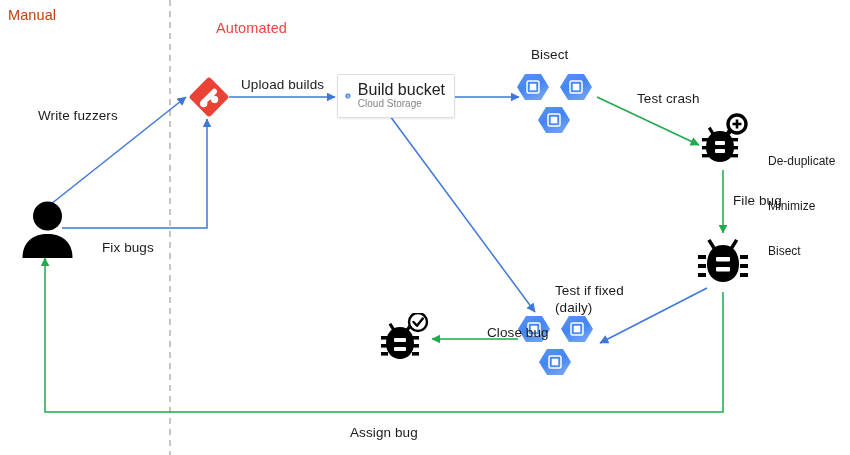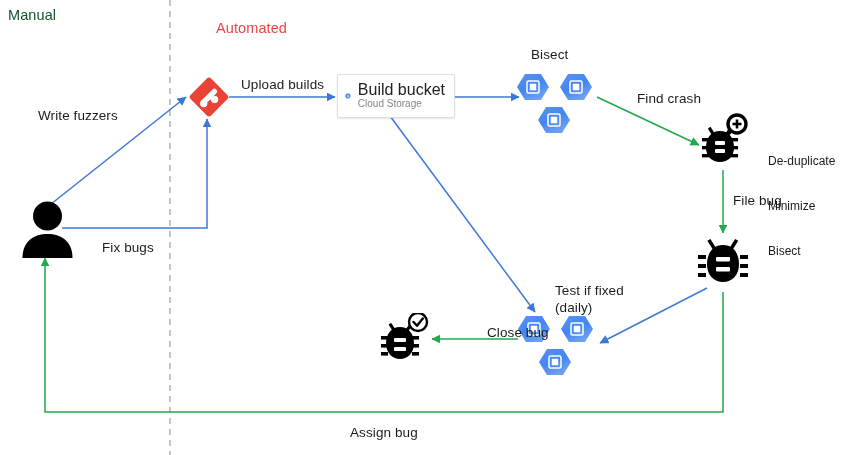--- a/index.html
+++ b/index.html
@@ -114,21 +114,21 @@
 
     <line x1="390" y1="116" x2="535" y2="312" stroke="#3d78d8" stroke-width="1.5" marker-end="url(#ah-blue)"></line>
 
     <line x1="707" y1="288" x2="600" y2="343" stroke="#3d78d8" stroke-width="1.5" marker-end="url(#ah-blue)"></line>
 
     <line x1="518" y1="339" x2="432" y2="339" stroke="#1faa4b" stroke-width="1.5" marker-end="url(#ah-green)"></line>
 
     <polyline points="723,292 723,412 45,412 45,258" fill="none" stroke="#1faa4b" stroke-width="1.5" marker-end="url(#ah-green)"></polyline>
   </svg>
 
-  <div class="zone-lbl" style="left:8px; top:7px; color:#14532d;">Manual</div>
+  <div class="zone-lbl" style="left:8px; top:7px; color:#c2410c;">Manual</div>
   <div class="zone-lbl" style="left:216px; top:20px; color:#ef4444;">Automated</div>
 
   <div class="node" style="left:20px; top:200px; width:55px; height:58px;">
     <svg width="55" height="58" viewBox="0 0 55 58">
       <circle cx="27.5" cy="16" r="14.5" fill="#000000"></circle>
       <path d="M2.5 58 C2.5 42 13 34 27.5 34 C42 34 52.5 42 52.5 58 Z" fill="#000000"></path>
     </svg>
   </div>
 
   <div class="node" style="left:185px; top:73px; width:48px; height:48px;">
@@ -264,19 +264,19 @@
       </g>
       <g>
         <circle cx="37" cy="9" r="9" fill="#ffffff" stroke="#000000" stroke-width="2.4"></circle>
         <path d="M32.5 9 L36 12.8 L41.8 5.4" fill="none" stroke="#000000" stroke-width="2.4" stroke-linecap="round" stroke-linejoin="round"></path>
       </g>
     </svg>
   </div>
 
   <div class="lbl" style="left:38px; top:107px;">Write fuzzers</div>
   <div class="lbl" style="left:241px; top:76px;">Upload builds</div>
-  <div class="lbl" style="left:637px; top:90px;">Find crash</div>
+  <div class="lbl" style="left:637px; top:90px;">Test crash</div>
   <div class="lbl" style="left:733px; top:192px;">File bug</div>
   <div class="lbl" style="left:455px; top:324px;margin-left:32px;">Close bug</div>
   <div class="lbl" style="left:350px; top:424px;">Assign bug</div>
   <div class="lbl" style="left:102px; top:239px;">Fix bugs</div>
 
 </div>
 
 </body></html>

